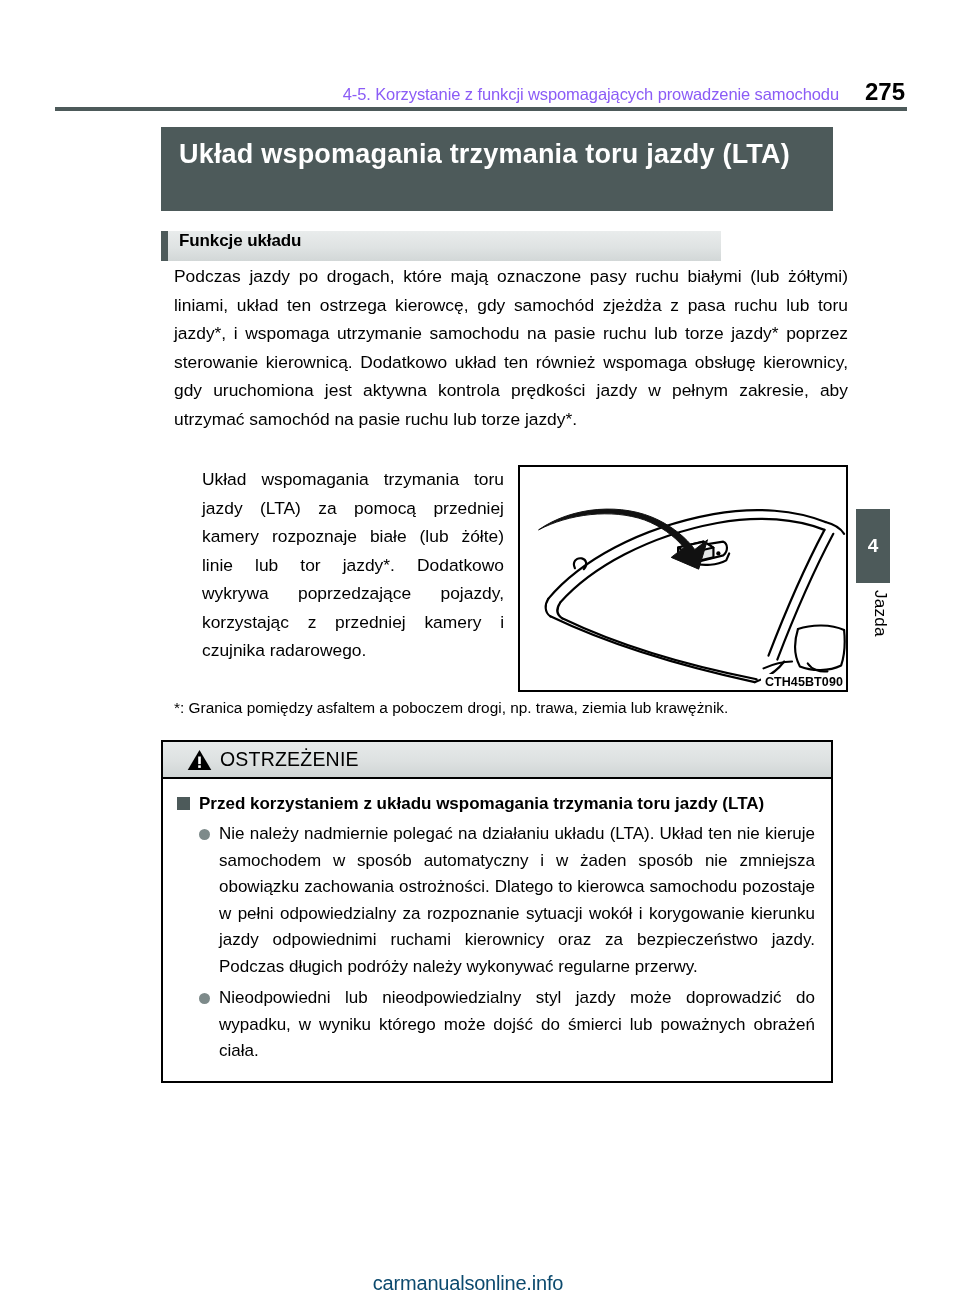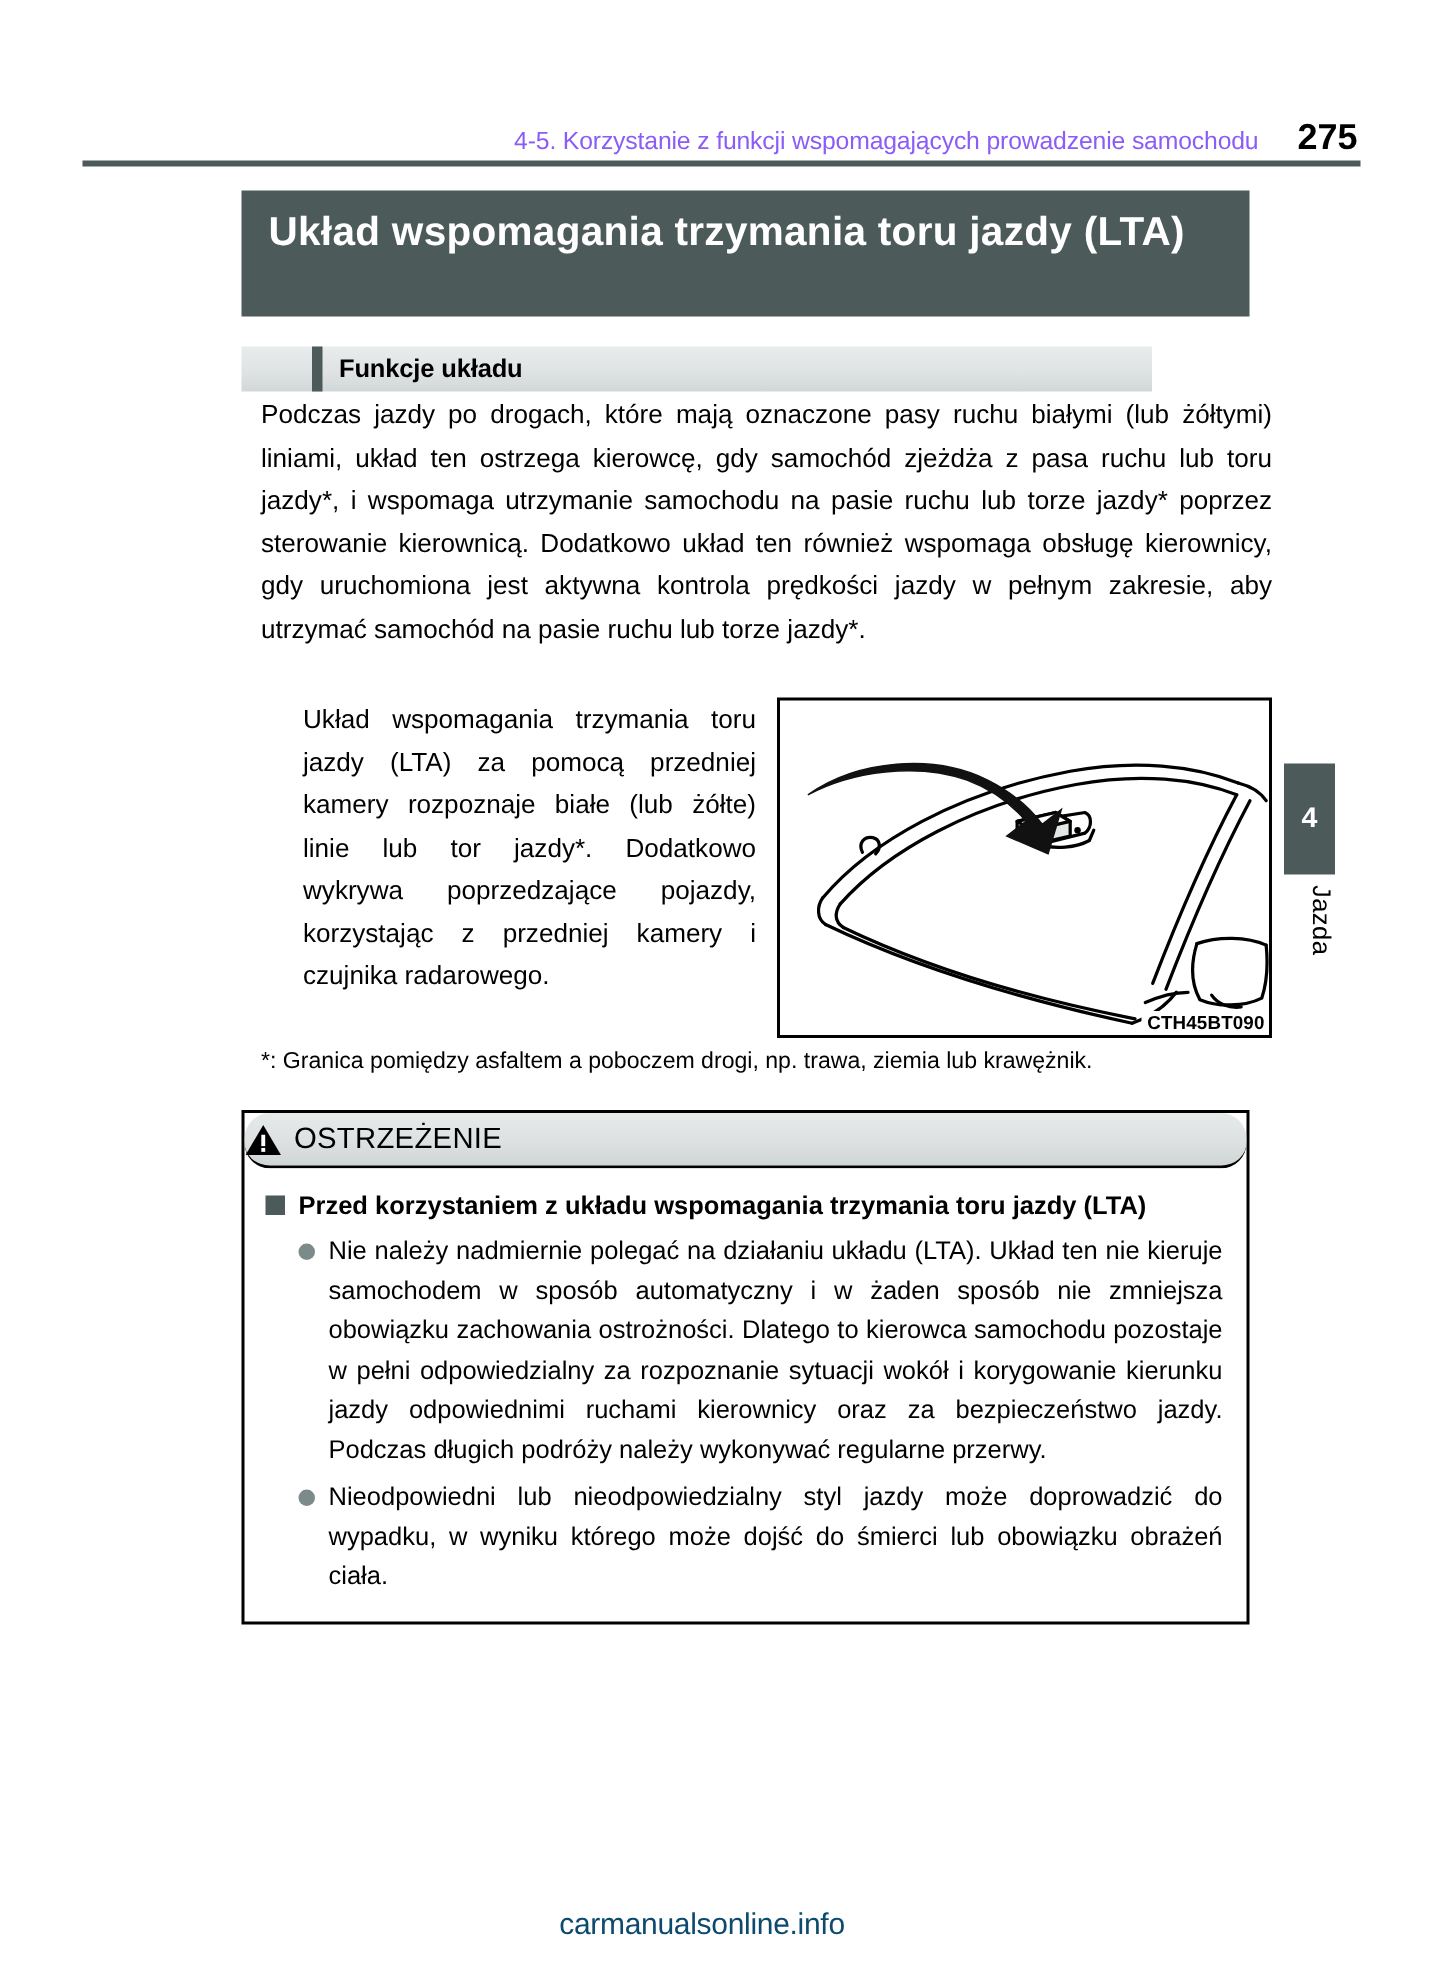--- a/index.html
+++ b/index.html
@@ -69,22 +69,21 @@
 
   
   .subsection {
     position: absolute;
     left: 161px;
     top: 231px;
     width: 560px;
     height: 30px;
     background: linear-gradient(to bottom, #e9ecec 0%, #dfe3e3 55%, #d2d7d7 100%);
     display: flex;
-    align-items: center;
-    padding-left: 47px;
+    align-items: flex-start;
   }
   .subsection-marker {
     width: 7px;
     height: 30px;
     background: #4d5a5a;
     flex: 0 0 auto;
   }
   .subsection-title {
     font-size: 17px;
     font-weight: bold;
@@ -157,22 +156,21 @@
     border: 2px solid #000;
     box-sizing: border-box;
     background: #fff;
   }
   .warning-head {
     height: 35px;
     background: linear-gradient(to bottom, #e7eaea 0%, #dde1e1 55%, #d0d5d5 100%);
     border-bottom: 2px solid #000;
     display: flex;
     align-items: center;
-    padding-left: 0;
-    border-radius: 17px;
+    padding-left: 24px;
   }
   .warning-tri {
     width: 25px;
     height: 22px;
     flex: 0 0 auto;
     margin-right: 8px;
   }
   .warning-head-text {
     font-size: 19.5px;
     letter-spacing: 0.2px;
@@ -344,21 +342,21 @@
       <span>Przed korzystaniem z układu wspomagania trzymania toru jazdy (LTA)</span>
     </div>
 
     <div class="warn-item">
       <span class="dot-marker"></span>
       <span class="warn-item-text">Nie należy nadmiernie polegać na działaniu układu (LTA). Układ ten nie kieruje samochodem w sposób automatyczny i w żaden sposób nie zmniejsza obowiązku zachowania ostrożności. Dlatego to kierowca samochodu pozostaje w pełni odpowiedzialny za rozpoznanie sytuacji wokół i korygowanie kierunku jazdy odpowiednimi ruchami kierownicy oraz za bezpieczeństwo jazdy. Podczas długich podróży należy wykonywać regularne przerwy.</span>
     </div>
 
     <div class="warn-item">
       <span class="dot-marker"></span>
-      <span class="warn-item-text">Nieodpowiedni lub nieodpowiedzialny styl jazdy może doprowadzić do wypadku, w wyniku którego może dojść do śmierci lub obowiązku obrażeń ciała.</span>
+      <span class="warn-item-text">Nieodpowiedni lub nieodpowiedzialny styl jazdy może doprowadzić do wypadku, w wyniku którego może dojść do śmierci lub poważnych obrażeń ciała.</span>
     </div>
   </div>
 </div>
 
 <div class="side-tab">4</div>
 <div class="side-tab-label">Jazda</div>
 
 <div class="watermark">carmanualsonline.info</div>
 
 </body></html>

